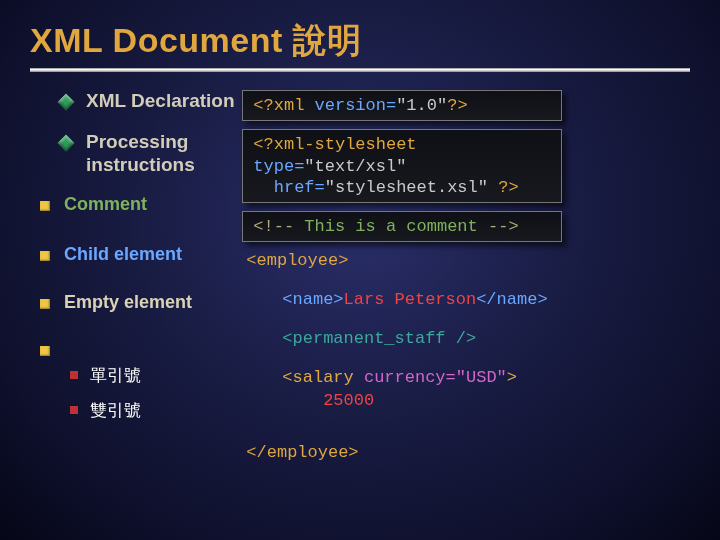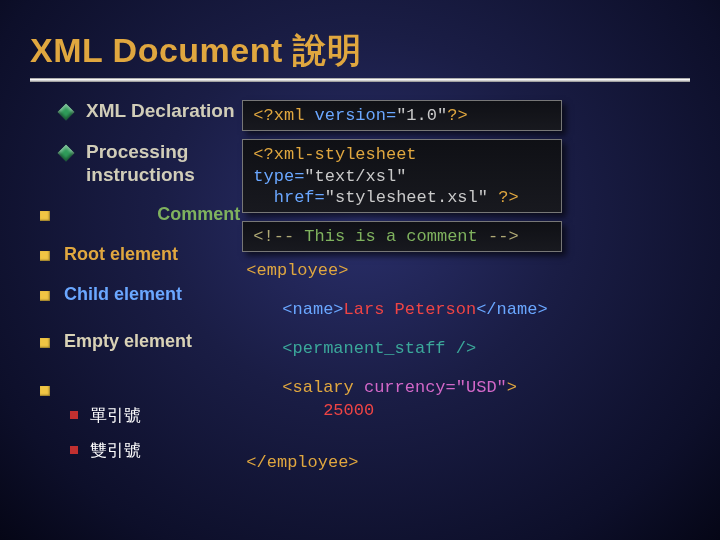--- a/index.html
+++ b/index.html
@@ -6,21 +6,21 @@
     margin: 0; padding: 0;
     width: 720px; height: 540px;
     background: radial-gradient(ellipse at 50% 40%, #2a2f6b 0%, #1a1d45 40%, #0d0f2a 80%, #050616 100%);
     font-family: "Segoe UI", "Trebuchet MS", Arial, sans-serif;
     color: #fff;
     overflow: hidden;
   }
   .slide {
     width: 592px; height: 540px;
     box-sizing: border-box;
-    padding: 28px 30px 20px 30px;
+    padding: 18px 30px 20px 30px;
     position: relative;
   }
   .title {
     font-size: 34px;
     font-weight: bold;
     color: #e0a73f;
     margin: 0 0 4px 0;
     letter-spacing: 0.5px;
   }
   .title-underline {
@@ -139,31 +139,27 @@
 
       <div class="row-spacer-md"></div>
 
       <div class="item">
         <span class="bullet-diamond"></span>
         <span class="label-primary">Processing instructions</span>
       </div>
 
       <div class="row-spacer-md"></div>
 
-      <div class="item" style="margin-left:-20px;justify-content:space-between;">
+      <div class="item" style="margin-left:-20px;">
         <span class="bullet-square"></span>
         <span class="label-secondary" style="color: rgb(127, 178, 94);">Comment</span>
       </div>
 
       <div class="row-spacer-md"></div>
 
-      <div class="item" style="margin-left:-20px;">
-        <span class="bullet-square"></span>
-        <span class="label-secondary" style="color: rgb(224, 167, 63);">Root element</span>
-      </div>
 
       <div class="row-spacer-md"></div>
 
       <div class="item" style="margin-left:-20px;">
         <span class="bullet-square"></span>
         <span class="label-secondary" style="color: rgb(106, 167, 255);">Child element</span>
       </div>
 
       <div class="row-spacer-lg"></div>
 

